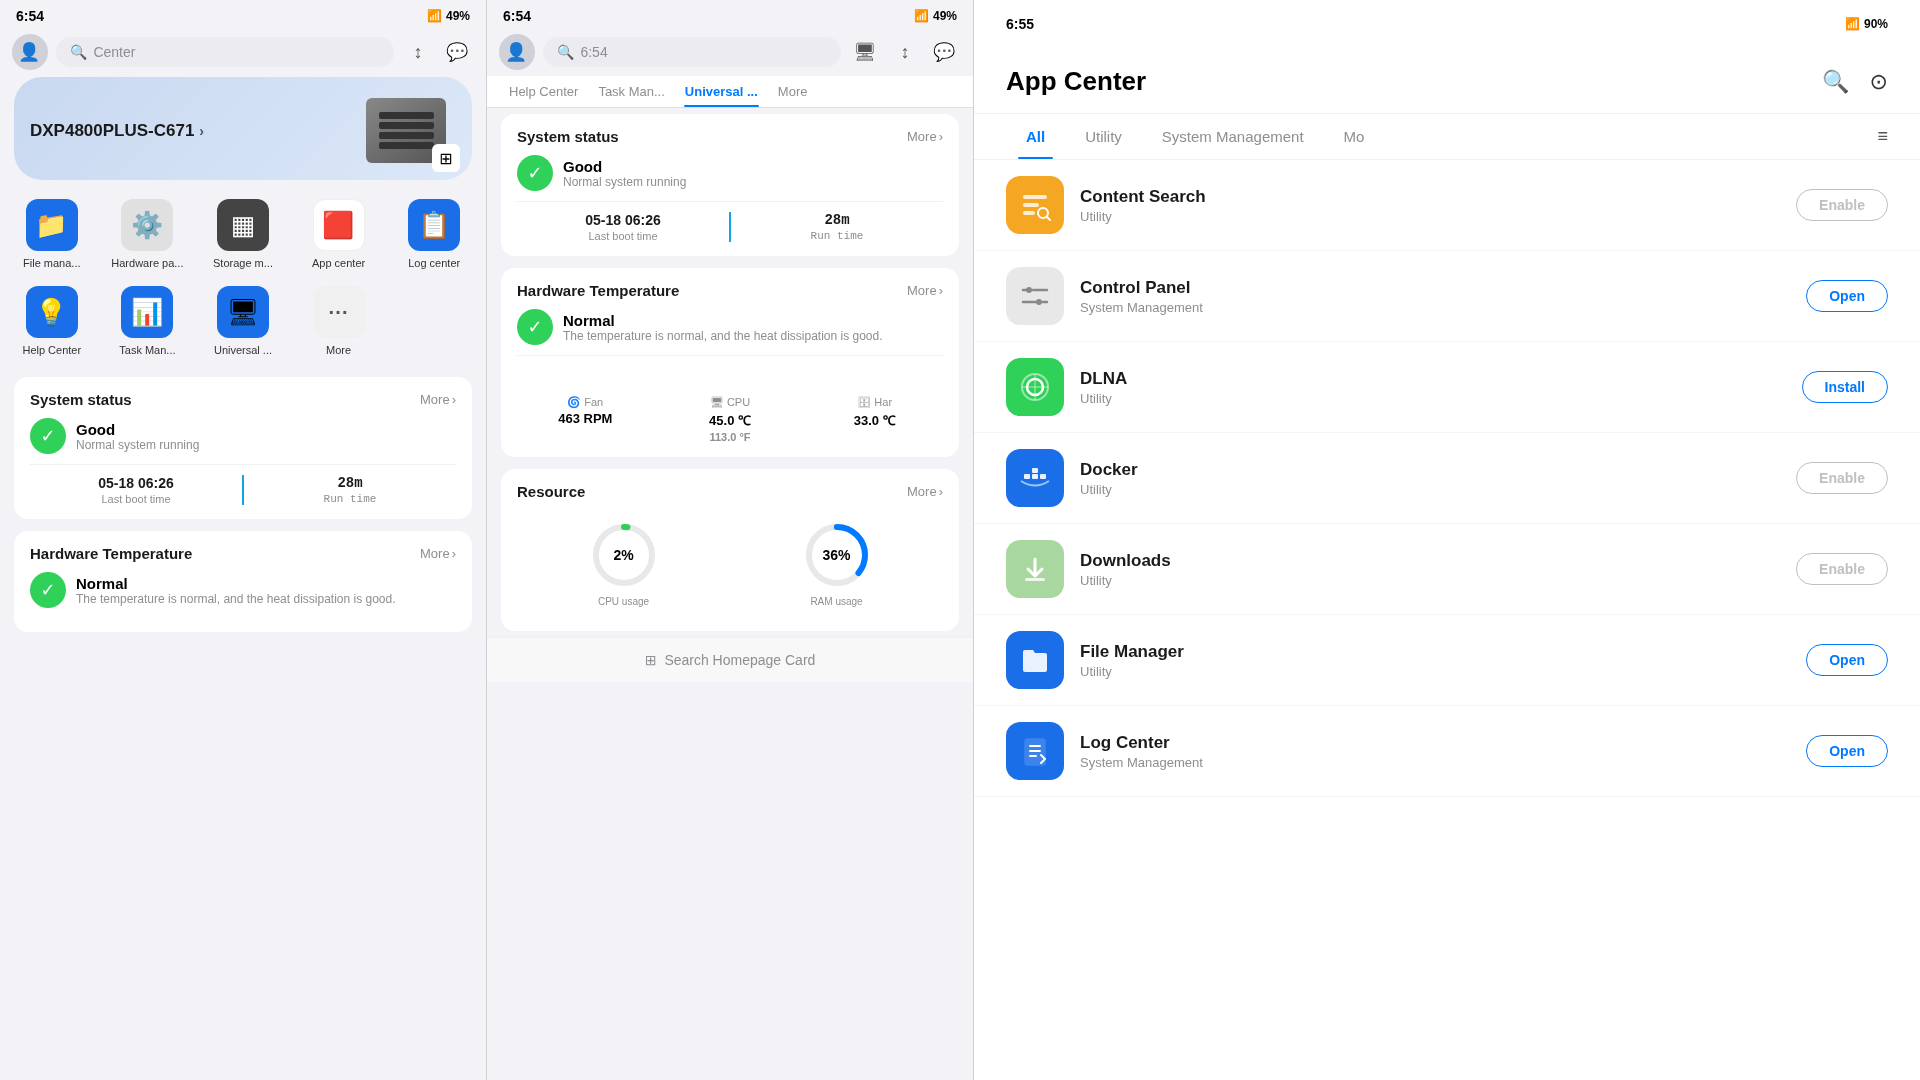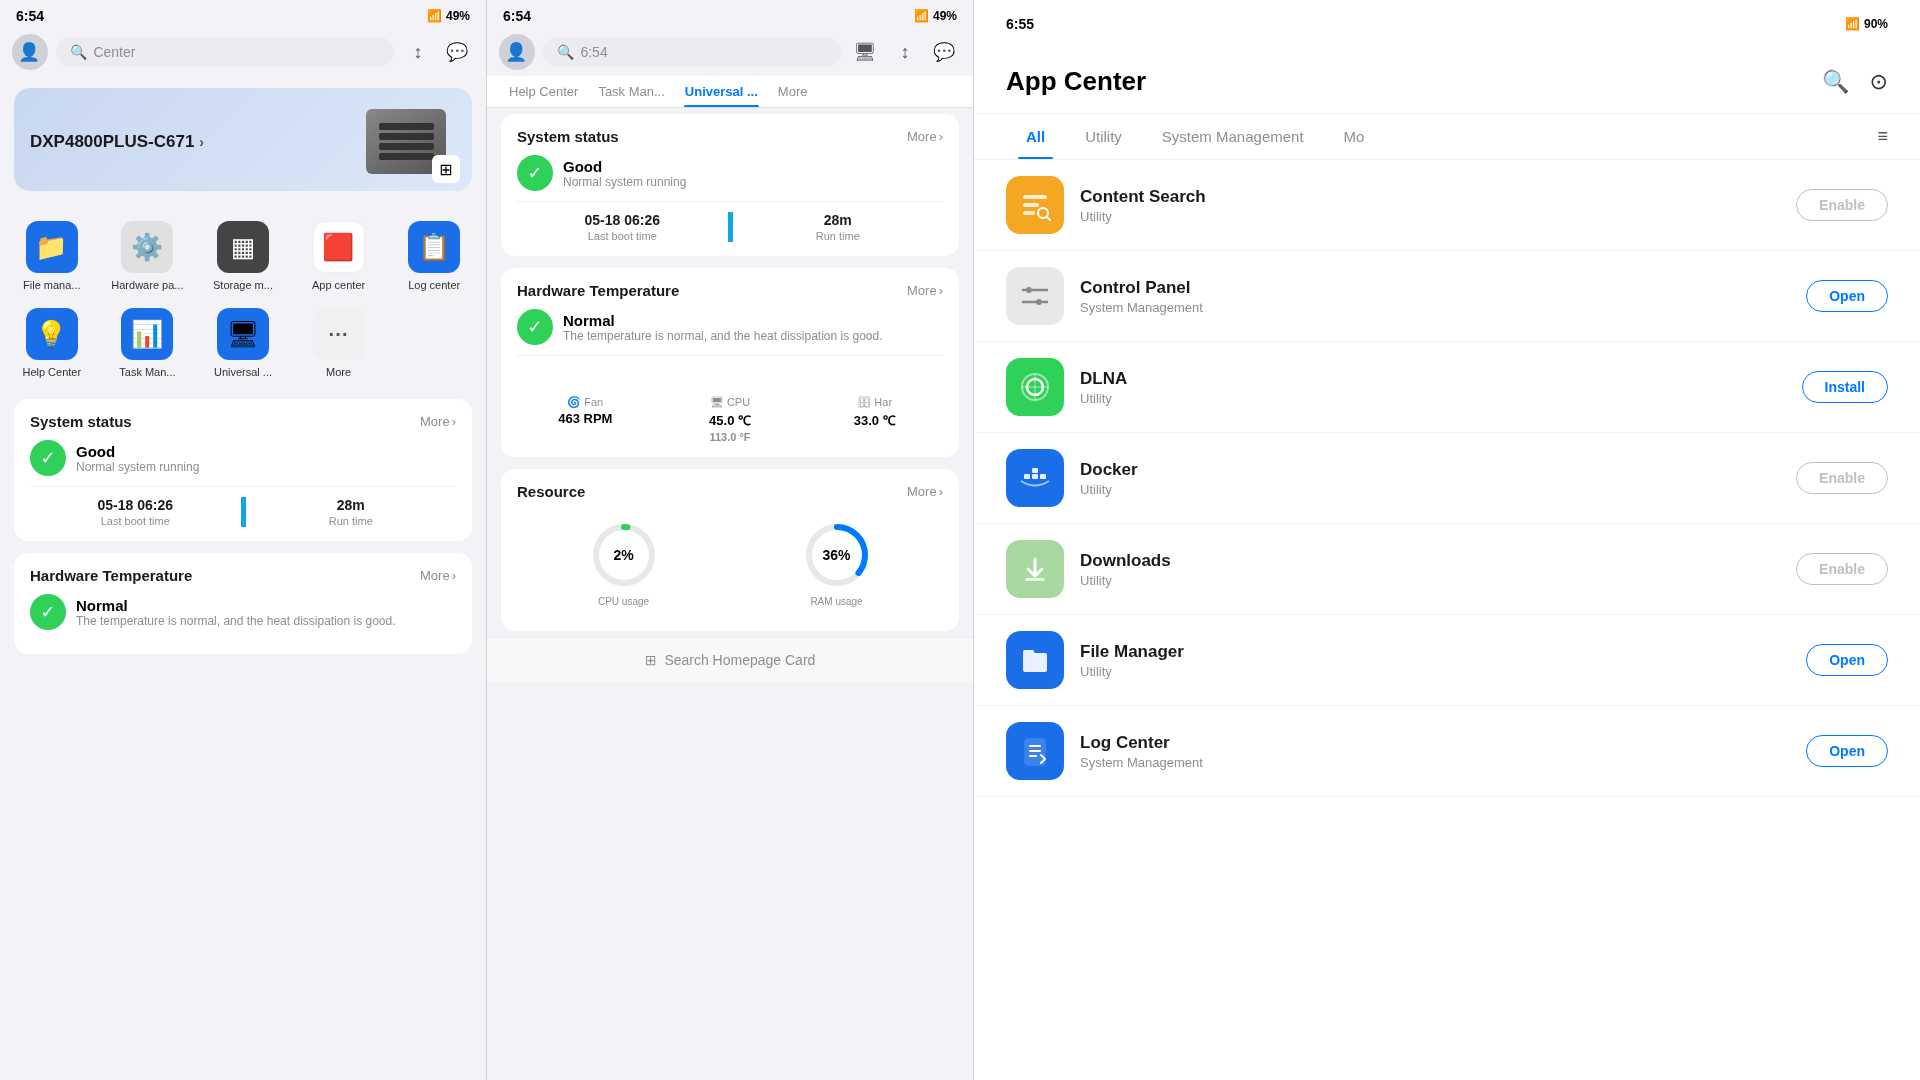--- a/index.html
+++ b/index.html
@@ -83,23 +83,23 @@
     .search-input-wrap span { color: #8e8e93; font-size: 14px; }
     .search-icon-sm { font-size: 13px; color: #8e8e93; }
     .icon-btn {
       width: 32px; height: 32px;
       display: flex; align-items: center; justify-content: center;
       font-size: 18px; color: #555;
     }
 
     
     .device-card {
-      margin: 12px 14px;
+      margin: 1px 14px;
       background: linear-gradient(135deg, #c8d8f0 0%, #dce8f8 100%);
-      border-radius: 16px;
+      border-radius: 28px;
       padding: 16px 16px 12px;
       display: flex;
       align-items: center;
       justify-content: space-between;
       position: relative;
       overflow: hidden;
     }
     .device-name {
       font-size: 17px;
       font-weight: 700;
@@ -205,21 +205,21 @@
       display: flex;
       border-top: 1px solid #f0f0f0;
       padding-top: 10px;
       gap: 0;
     }
     .boot-item {
       flex: 1;
       display: flex; flex-direction: column; align-items: center;
       gap: 2px;
     }
-    .boot-item + .boot-item { border-left: 5px solid #0ea5e9; }
+    .boot-item + .boot-item { border-left: 2px solid #0ea5e9; font-family: Liberation Mono, monospace; }
     .boot-val { font-size: 14px; font-weight: 600; color: #1a1a1a; }
     .boot-lbl { font-size: 11px; color: #8e8e93; }
 
     
     .temp-row {
       display: flex;
       gap: 8px;
       margin-top: 8px;
       padding-top: 8px;
       border-top: 1px solid #f0f0f0;

